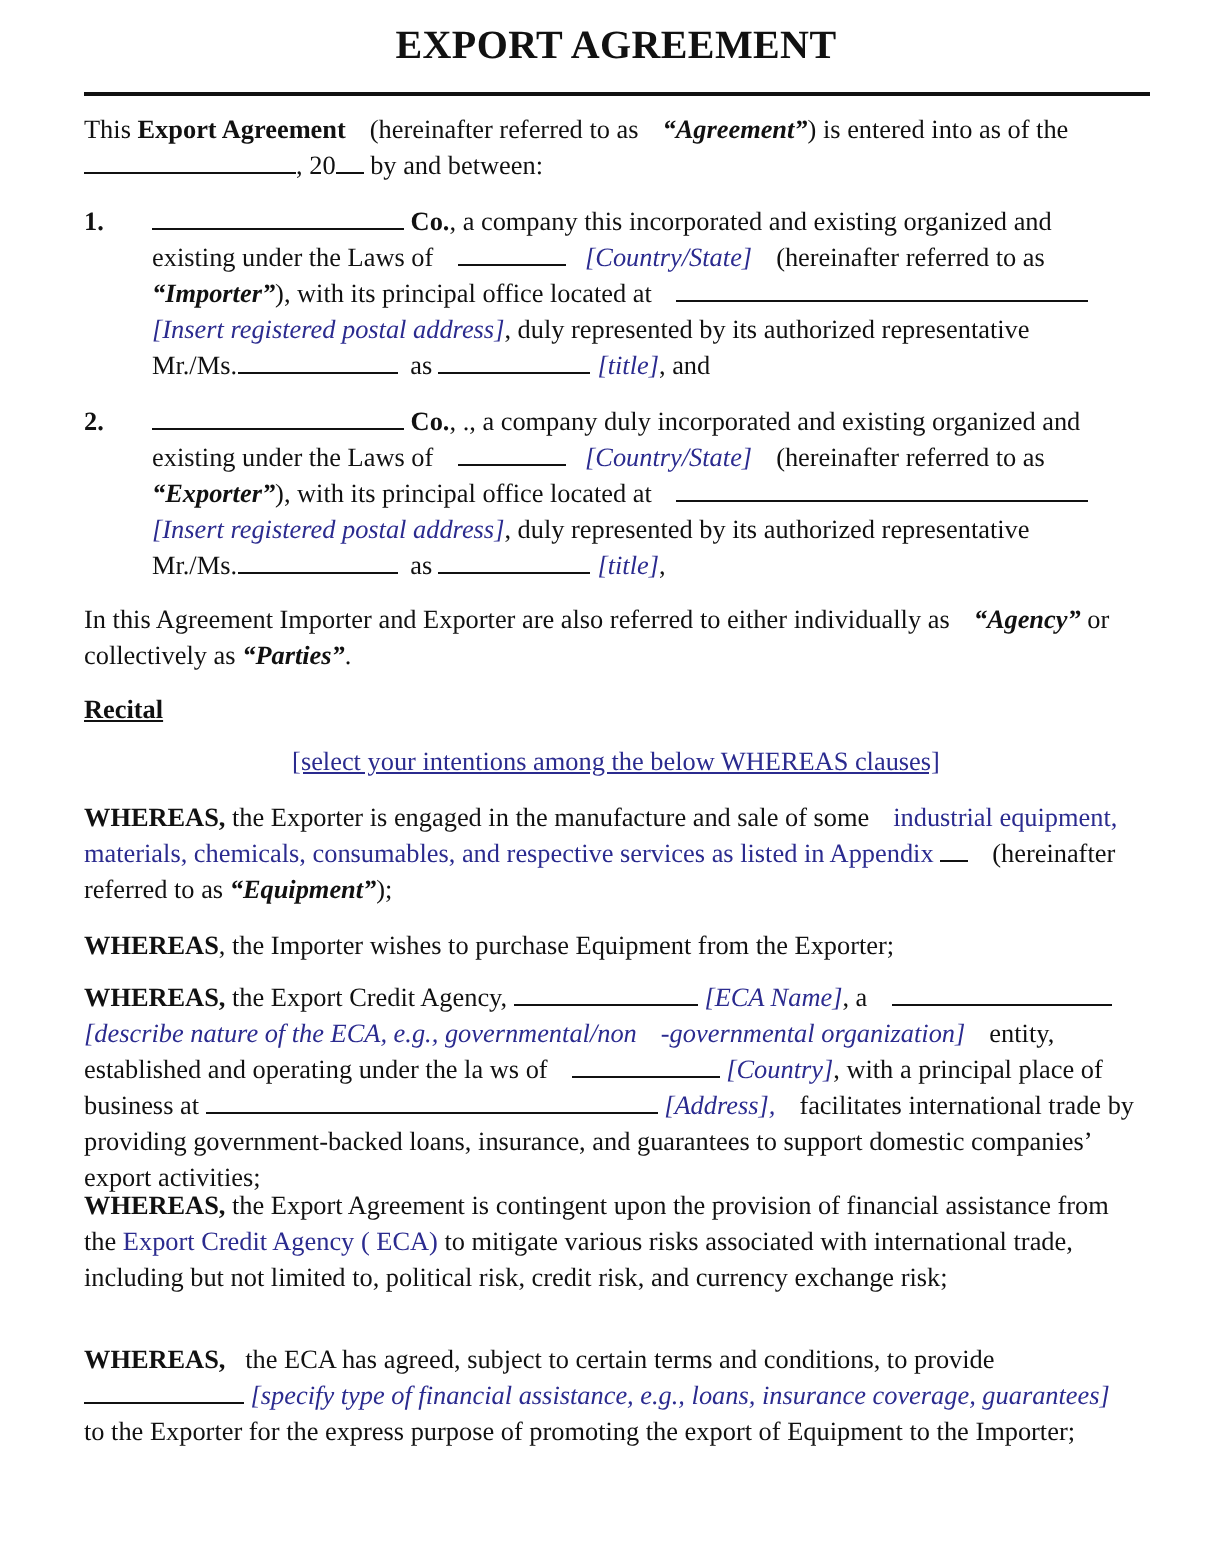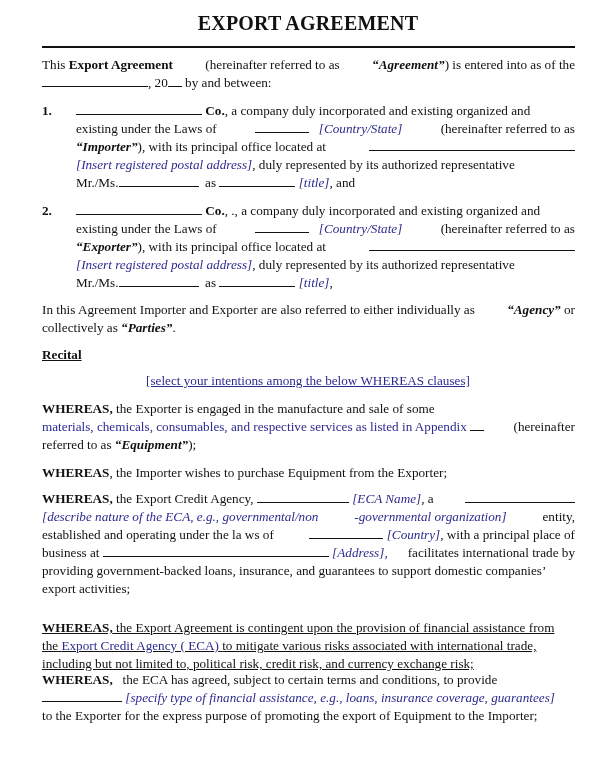--- a/index.html
+++ b/index.html
@@ -26,21 +26,21 @@
   .blue { color: #2b2b8f; }
   .blank { display: inline-block; border-bottom: 1px solid #111; height: 12px; vertical-align: baseline; }
   .b { font-weight: bold; }
   .bi { font-weight: bold; font-style: italic; }
   .heading { position: absolute; left: 42px; font-weight: bold; text-decoration: underline; }
   .center-link {
     position: absolute; left: 0; width: 616px; text-align: center;
     color: #2b2b8f; text-decoration: underline;
   }
   .line { display: block; height: 18px; white-space: nowrap; }
-  .jl { display: flex; justify-content: space-between; white-space: nowrap; height: 18px; }
+  .jl { display: flex; white-space: nowrap; height: 18px; gap: 12px; }
 </style>
 </head>
 <body>
 
 <div class="page">
 
   <div class="title">EXPORT AGREEMENT</div>
   <div class="rule"></div>
 
   <div class="block" style="top:56px;">
@@ -49,21 +49,21 @@
       <span>(hereinafter referred to as</span>
       <span><span class="bi">“Agreement”</span><span>) is entered into as of the</span></span>
     </div>
     <div class="line">
       <span class="blank" style="width:106px;"></span><span>, 20</span><span class="blank" style="width:14px;"></span> <span>by and between:</span>
     </div>
   </div>
 
   <div class="num" style="top:102px;">1.</div>
   <div class="indent" style="top:102px;">
-    <div class="line"><span class="blank" style="width:126px;"></span> <span class="b">Co.</span><span>, a company duly incorporated and existing  organized and</span></div>
+    <div class="line"><span class="blank" style="width:126px;"></span> <span class="b">Co.</span><span>, a company this incorporated and existing  organized and</span></div>
     <div class="jl">
       <span>existing under the Laws of</span>
       <span><span class="blank" style="width:54px;"></span>&nbsp;&nbsp;&nbsp;<span class="ph">[Country/State]</span></span>
       <span>(hereinafter referred to as</span>
     </div>
     <div class="jl">
       <span><span class="bi">“Importer”</span><span>), with its principal office located at</span></span>
       <span class="blank" style="width:206px;"></span>
     </div>
     <div class="jl">
@@ -97,20 +97,21 @@
       </div>
     <div class="line"><span>collectively as</span> <span class="bi">“Parties”</span><span>.</span></div>
   </div>
 
   <div class="heading" style="top:346px;">Recital</div>
   <div class="center-link" style="top:372px;font-family:Liberation Serif, serif;">[select your intentions among the below WHEREAS clauses]</div>
 
   <div class="block" style="top:400px;">
     <div class="jl">
         <span><span class="b">WHEREAS,</span> <span>the Exporter is engaged in the manufacture and sale of some</span></span>
+        <span class="blue">industrial equipment,</span>
       </div>
     <div class="jl">
         <span><span class="blue">materials, chemicals, consumables, and respective services as listed in Appendix</span> <span class="blank" style="width:14px;"></span></span>
         <span>(hereinafter</span>
       </div>
     <div class="line"><span>referred to as</span> <span class="bi">“Equipment”</span><span>);</span></div>
   </div>
 
   <div class="block" style="top:464px;">
     <div class="line"><span class="b">WHEREAS</span><span>, the Importer wishes to purchase Equipment from the Exporter;</span></div>
@@ -131,21 +132,21 @@
         <span><span class="blank" style="width:74px;"></span> <span class="ph">[Country]</span><span>, with a principal place of</span></span>
       </div>
     <div class="jl">
         <span><span>business at</span> <span class="blank" style="width:226px;"></span> <span class="ph">[Address],</span></span>
         <span>facilitates international trade by</span>
       </div>
     <div class="line"><span>providing government-backed loans, insurance, and guarantees to support domestic companies’</span></div>
     <div class="line"><span>export activities;</span></div>
   </div>
 
-  <div class="block" style="top:619px;text-decoration:underline;">
+  <div class="block" style="top:594px;">
     <div class="line"><span class="b">WHEREAS,</span> <span>the Export Agreement is contingent upon the provision of financial assistance from</span></div>
     <div class="line"><span>the</span> <span class="blue">Export Credit Agency ( ECA)</span> <span>to mitigate various risks associated with international trade,</span></div>
     <div class="line"><span>including but not limited to, political risk, credit risk, and currency exchange risk;</span></div>
   </div>
 
   <div class="block" style="top:671px;">
     <div class="line"><span class="b">WHEREAS,</span>&nbsp;&nbsp; <span>the ECA has agreed, subject to certain terms and conditions, to provide</span></div>
     <div class="line"><span class="blank" style="width:80px;"></span> <span class="ph">[specify type of financial assistance, e.g., loans, insurance coverage, guarantees]</span></div>
     <div class="line"><span>to the Exporter for the express purpose of promoting the export of Equipment to the Importer;</span></div>
   </div>

